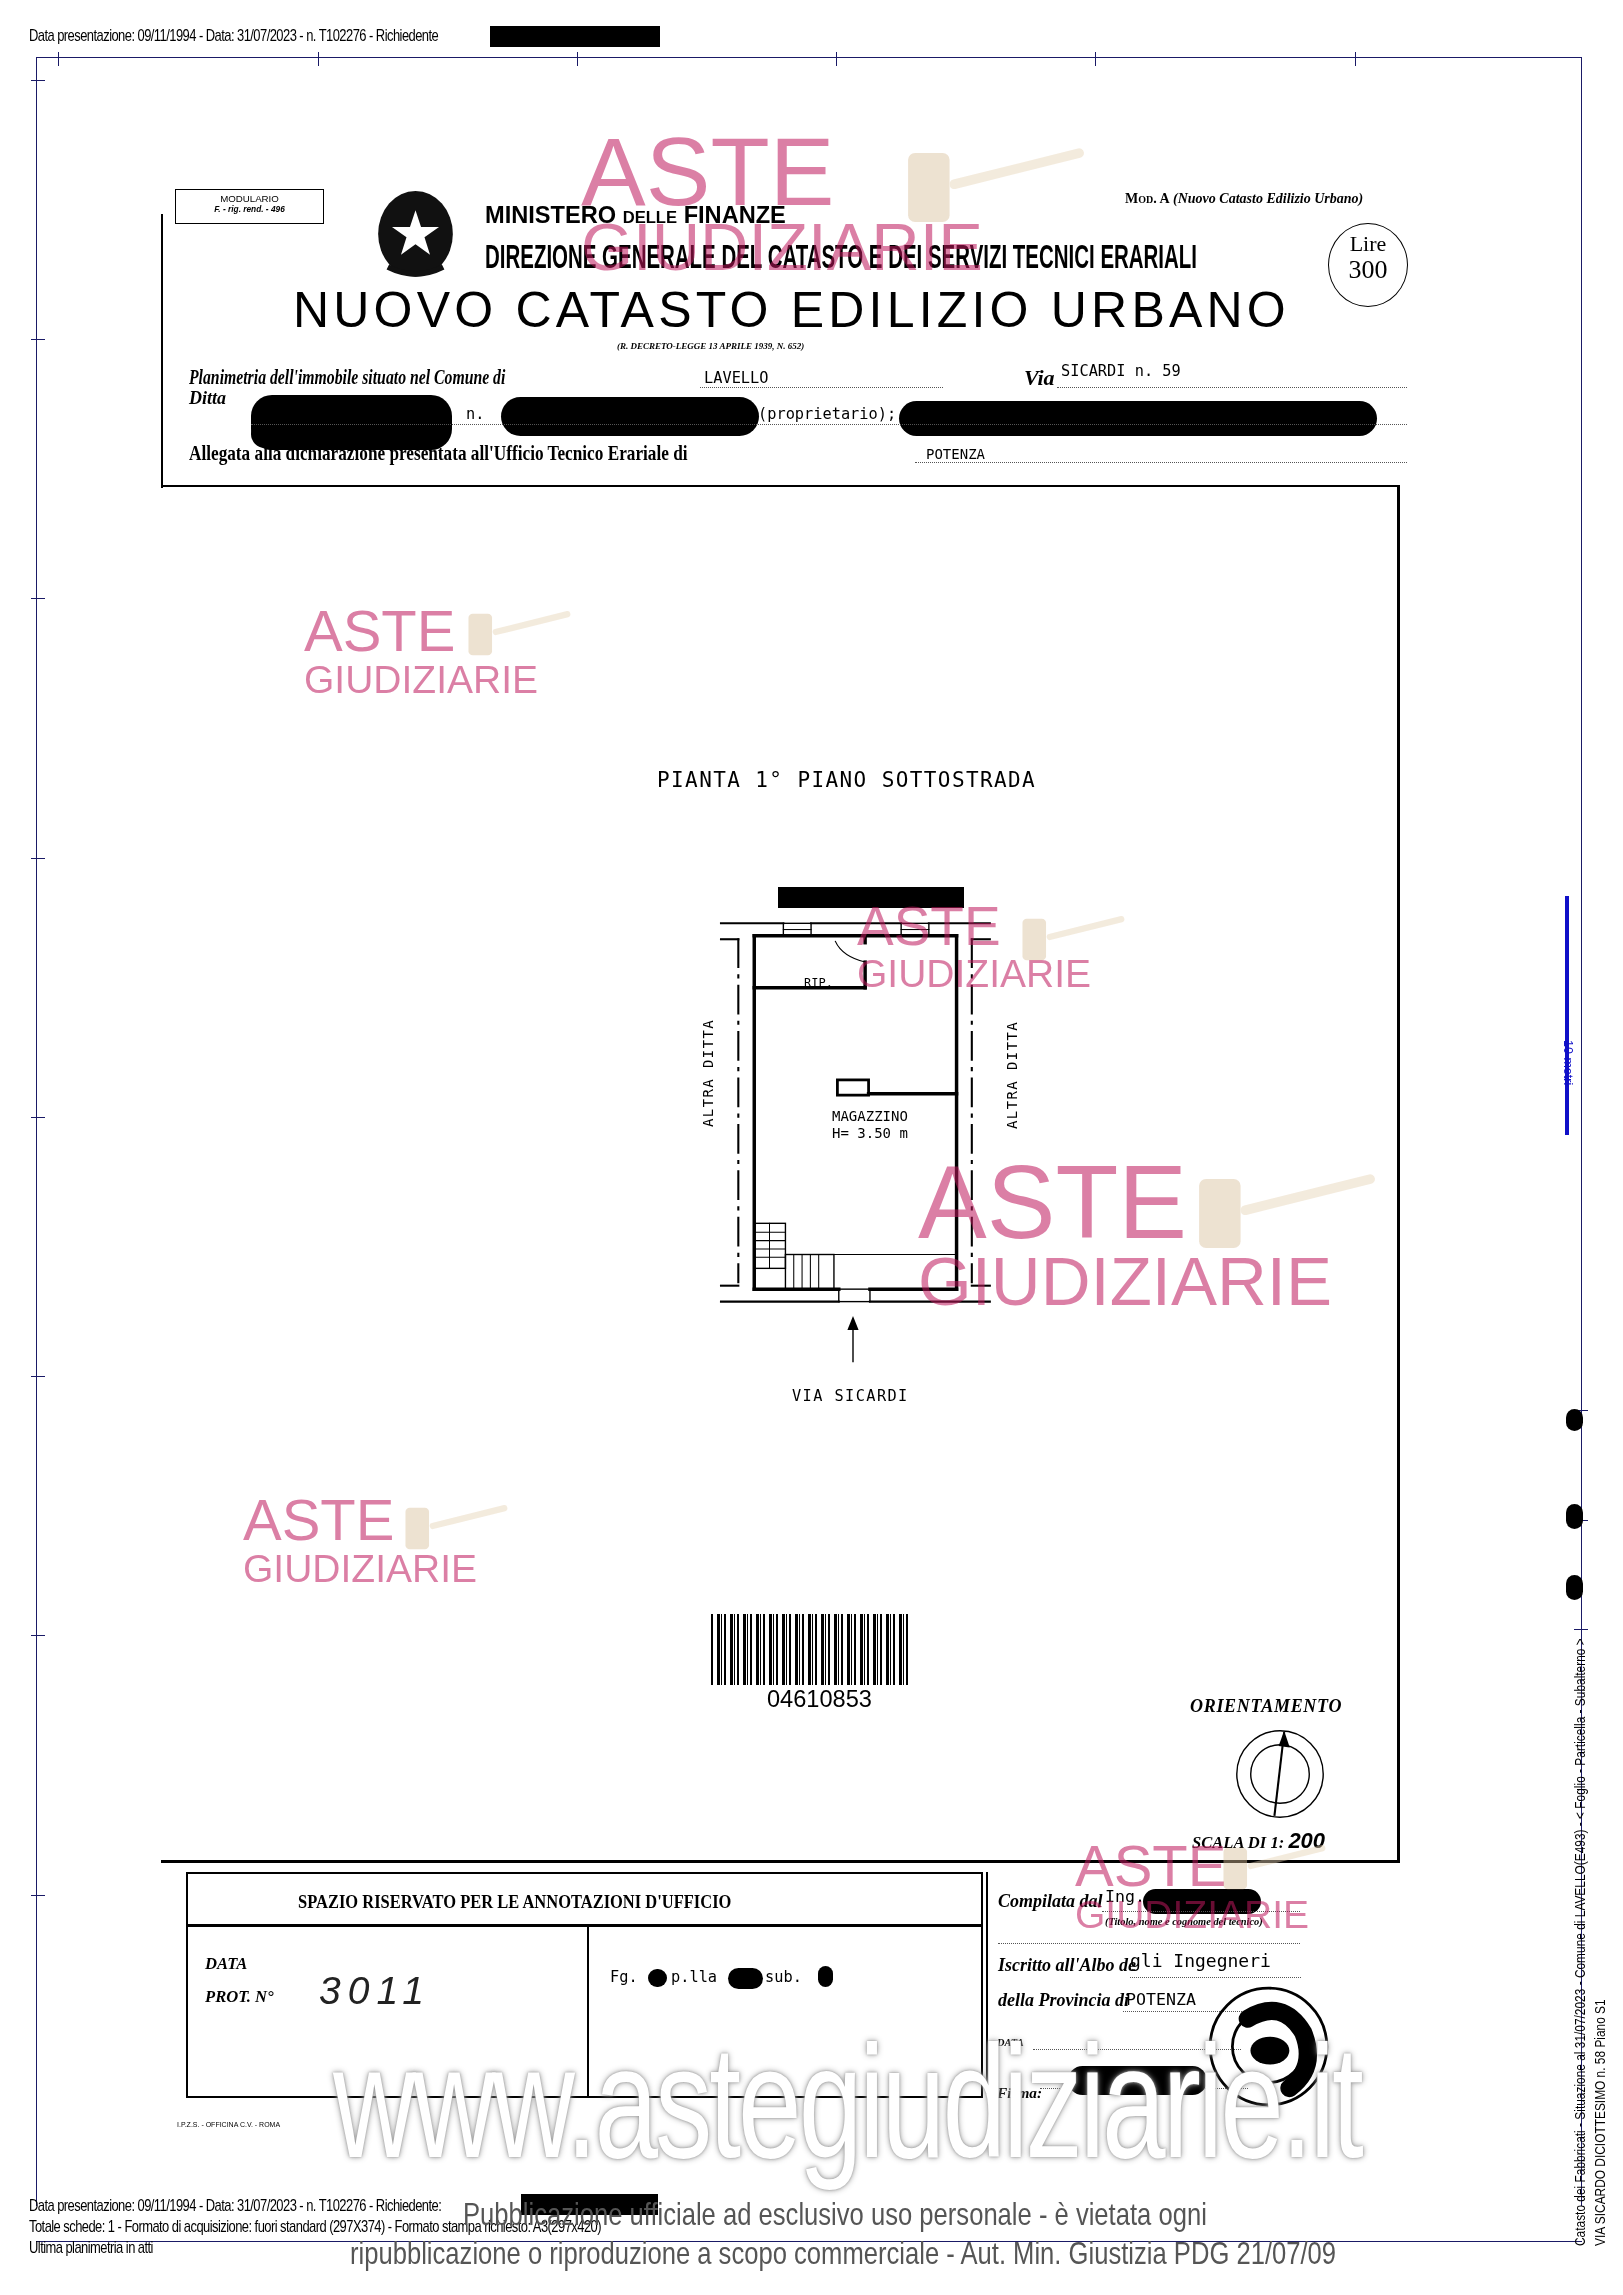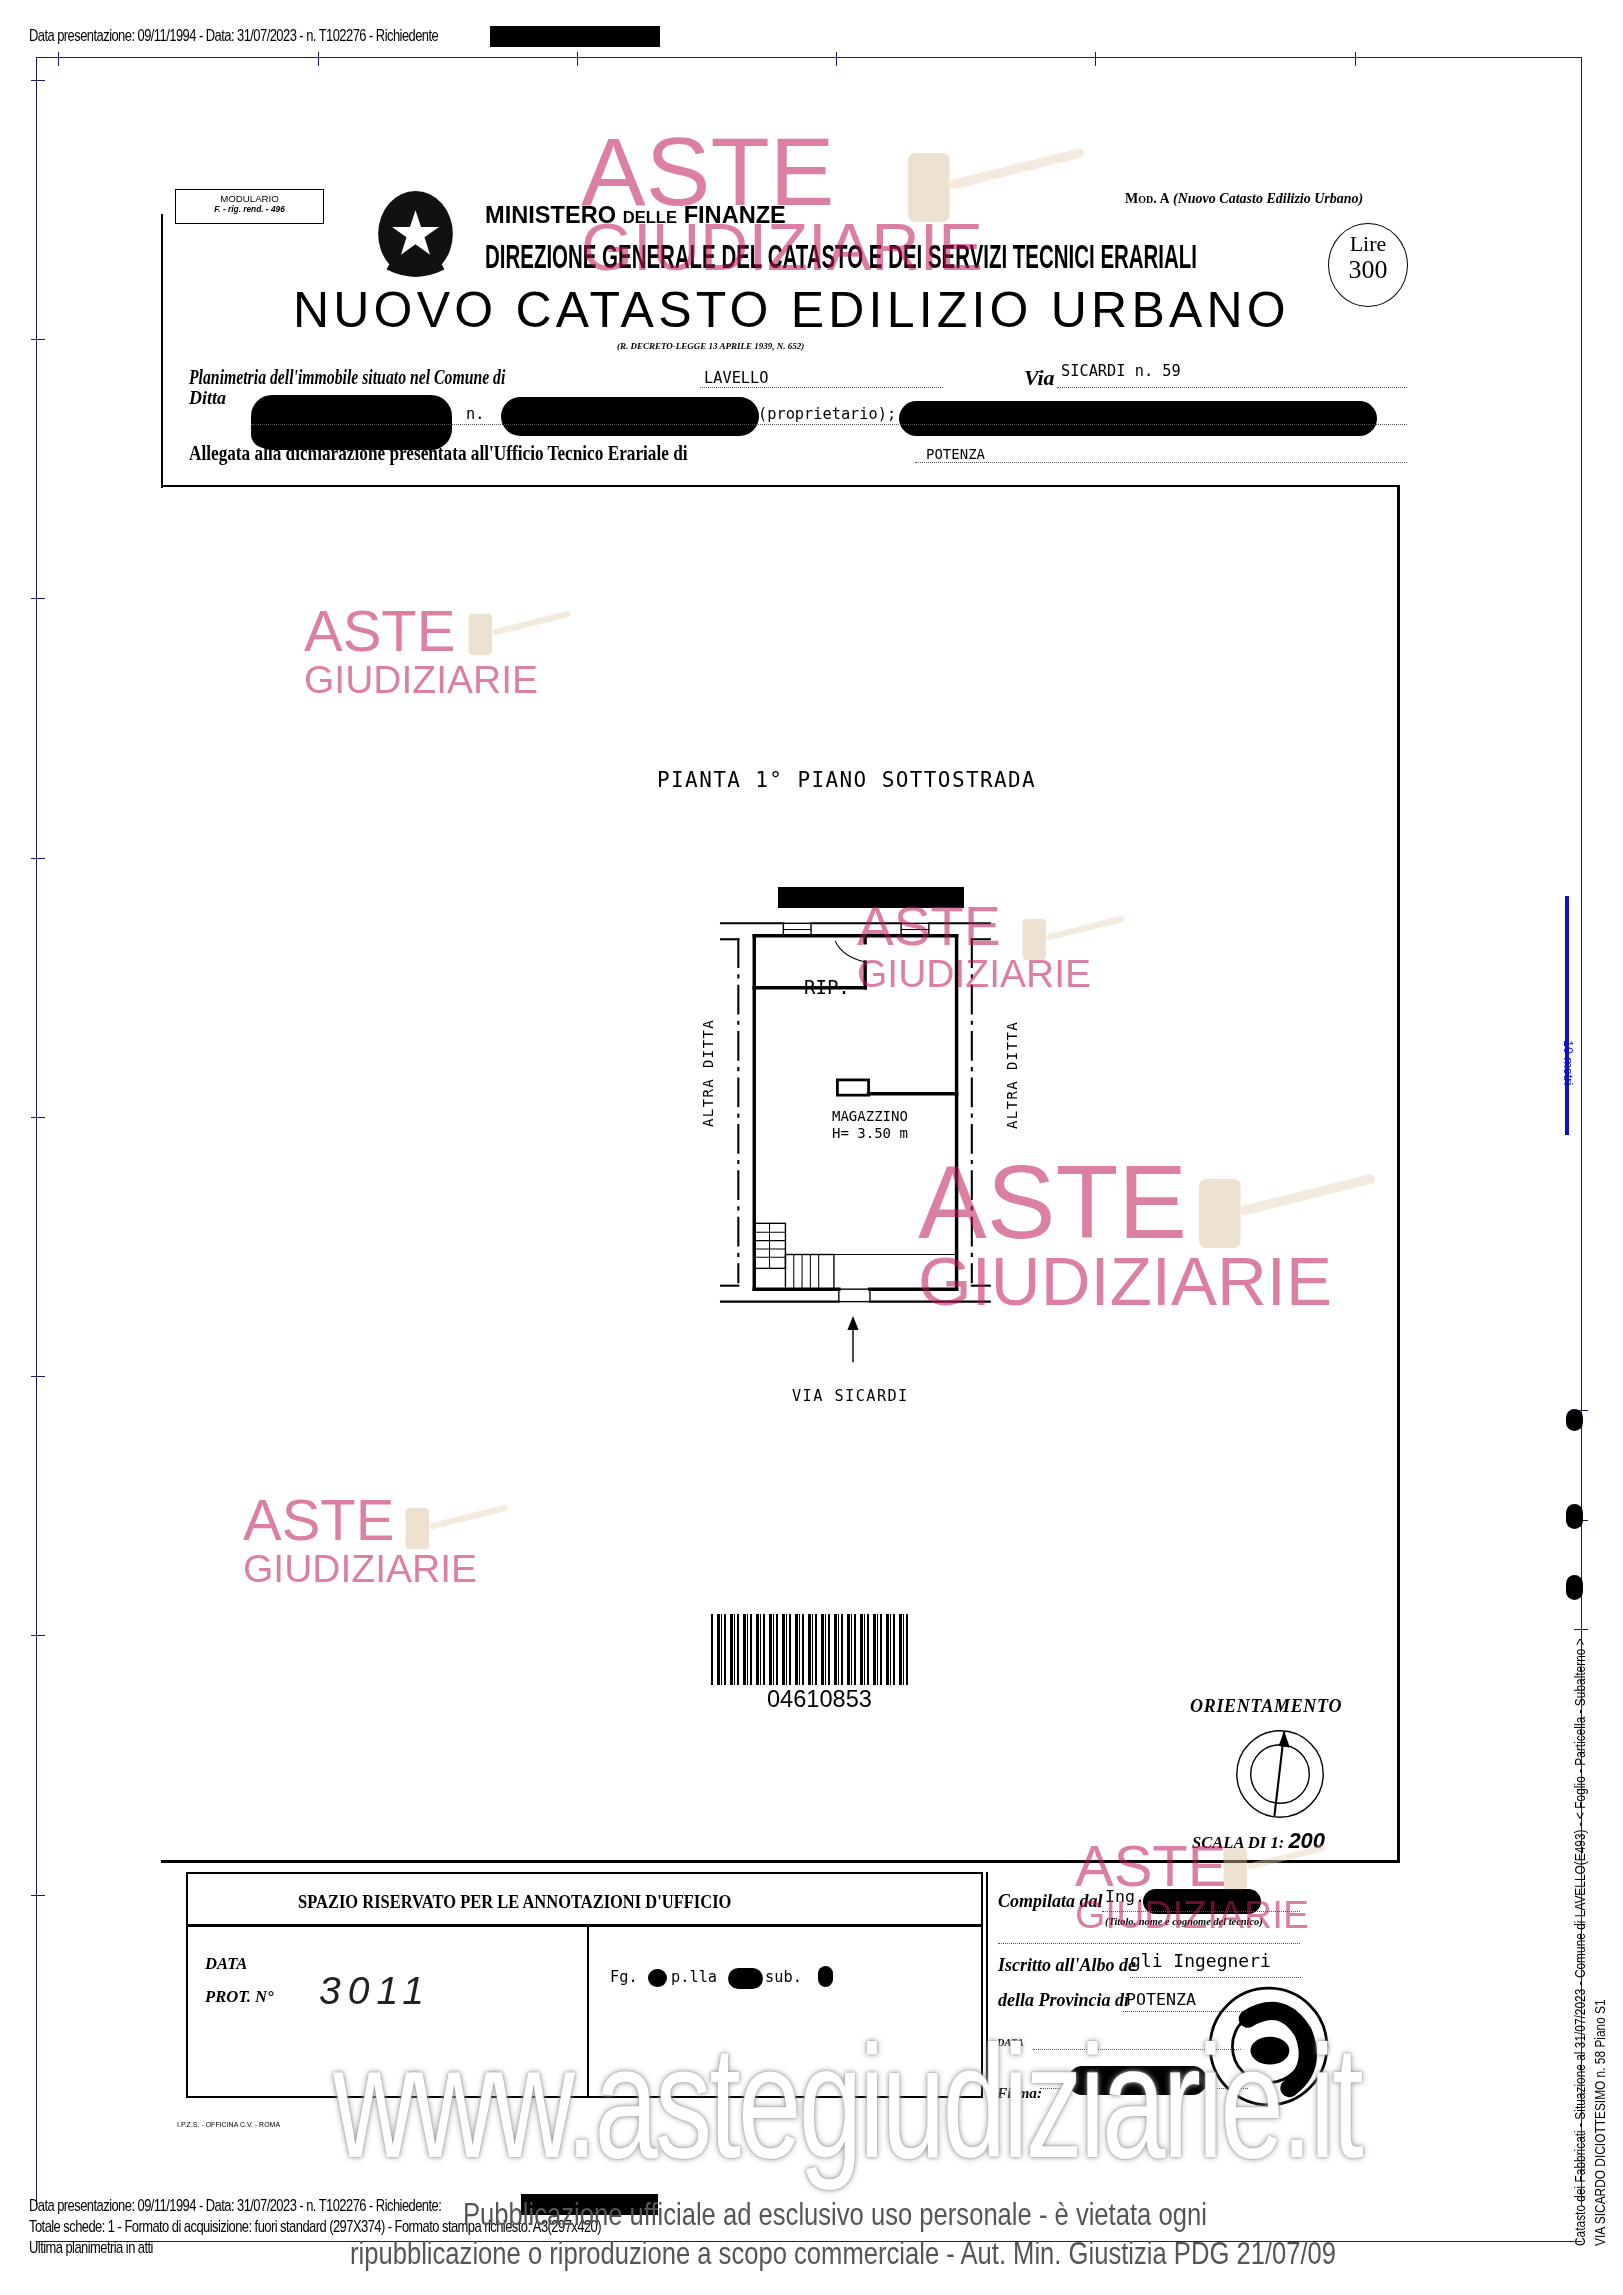--- a/index.html
+++ b/index.html
@@ -166,21 +166,21 @@
     <line x1="372" y1="35" x2="372" y2="530" stroke-width="3" stroke-dasharray="40 12 3 12"></line>
     <line x1="10" y1="35" x2="35" y2="35" stroke-width="3"></line>
     <line x1="372" y1="35" x2="398" y2="35" stroke-width="3"></line>
     <line x1="10" y1="535" x2="35" y2="535" stroke-width="3"></line>
     <line x1="372" y1="535" x2="398" y2="535" stroke-width="3"></line>
     <line x1="10" y1="558" x2="180" y2="558" stroke-width="3"></line>
     <line x1="225" y1="558" x2="398" y2="558" stroke-width="3"></line>
   </g>
 </svg>
 
-<div class="abs mono" style="left:804px; top:976px; font-size:19px;">RIP.</div>
+<div class="abs mono" style="left:804px; top:976px; font-size:12px;">RIP.</div>
 <div class="abs mono" style="left:832px; top:1108px; font-size:14px; line-height:16.6px;">
   <div>MAGAZZINO</div>
   <div>H= 3.50 m</div>
 </div>
 <div class="vert mono" style="left:700px; top:1127px; font-size:14px; letter-spacing:1.4px;">ALTRA DITTA</div>
 <div class="vert mono" style="left:1004px; top:1129px; font-size:14px; letter-spacing:1.4px;">ALTRA DITTA</div>
 
 <svg class="abs" style="left:846px; top:1316px;" width="14" height="49" viewBox="0 0 20 70">
   <polygon points="10,0 18,20 2,20" fill="#000"></polygon>
   <line x1="10" y1="18" x2="10" y2="66" stroke="#000" stroke-width="2"></line>

